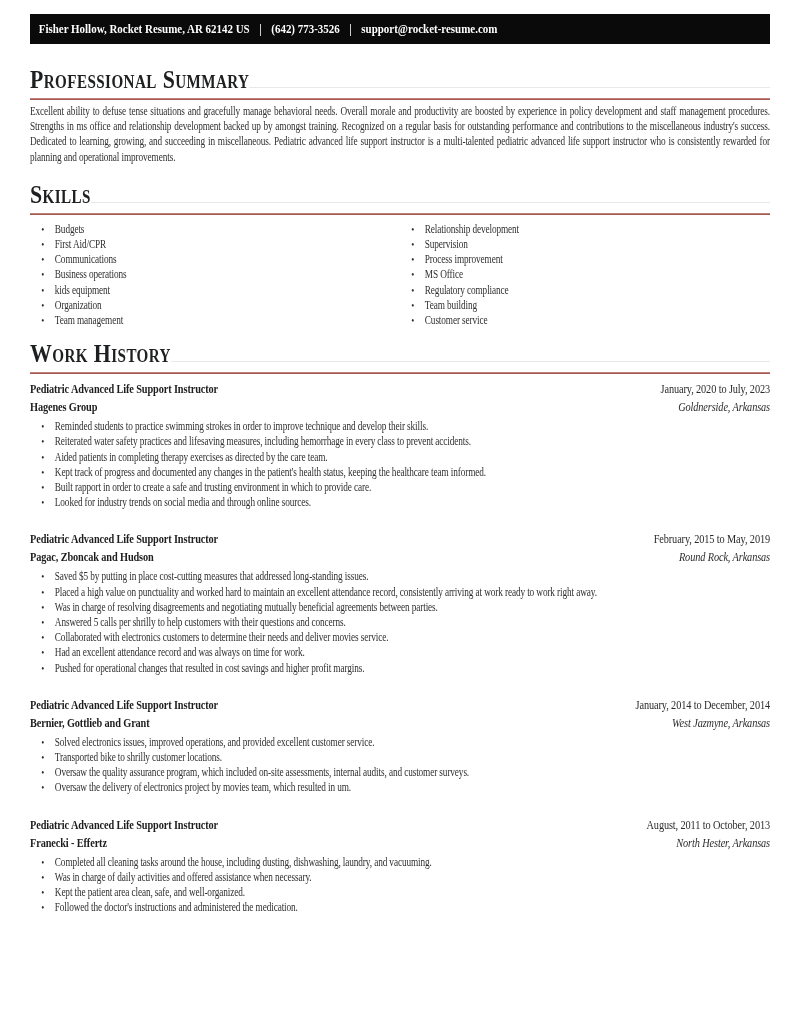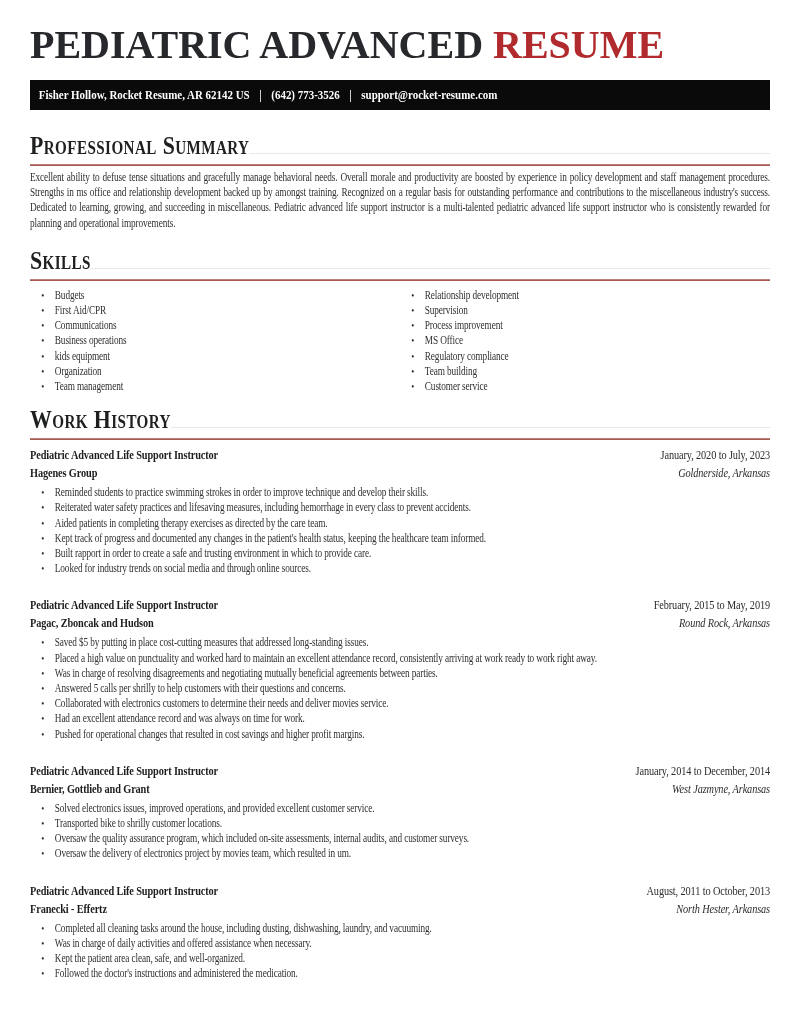--- a/index.html
+++ b/index.html
@@ -72,23 +72,20 @@
   .job-dates { font-size: 12.9px; color: #2b2b2b; white-space: nowrap; }
   .job-loc { font-style: italic; font-size: 12.9px; color: #2b2b2b; white-space: nowrap; }
   .row2 { margin-top: 3px; }
   .job-bullets { margin-top: 4px; }
 </style>
 </head>
 <body>
 
 <div class="page">
 
-  <h1 class="title"><span class="t-dark">PEDIATRIC ADVANCED</span>
-    <span class="t-red">RESUME</span>
-  </h1>
 
   <div class="contact-bar">
     <div class="cx-bar">
       <span>Fisher Hollow, Rocket Resume, AR 62142 US</span>
       <span class="sep">|</span>
       <span>(642) 773-3526</span>
       <span class="sep">|</span>
       <span>support@rocket-resume.com</span>
     </div>
   </div>

